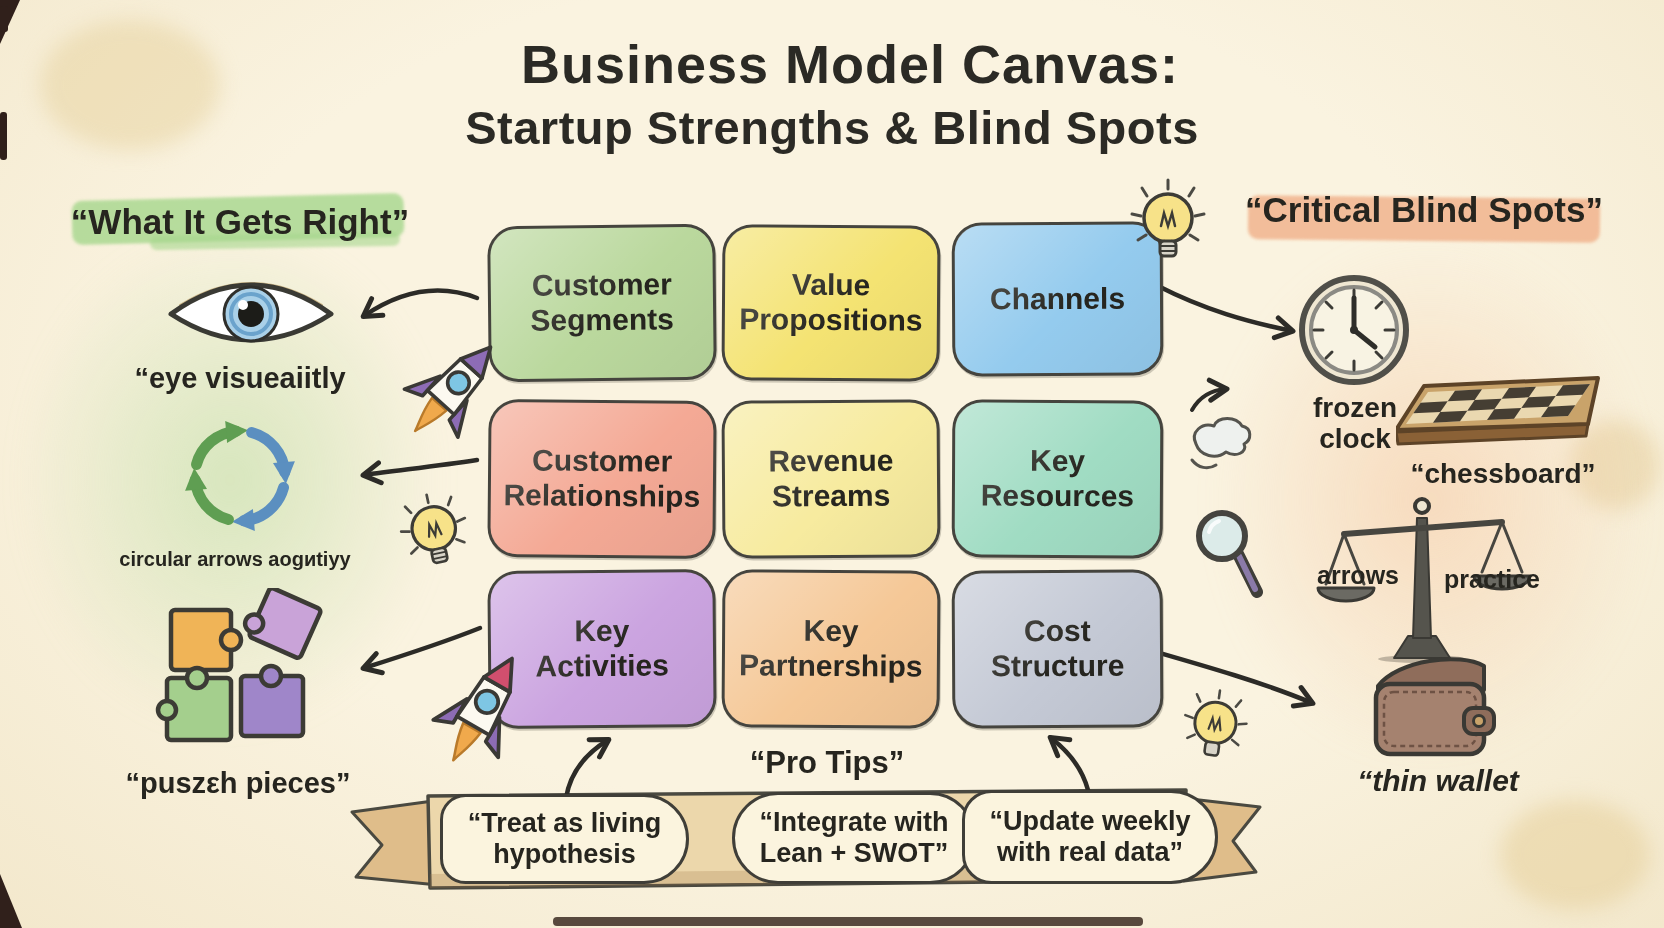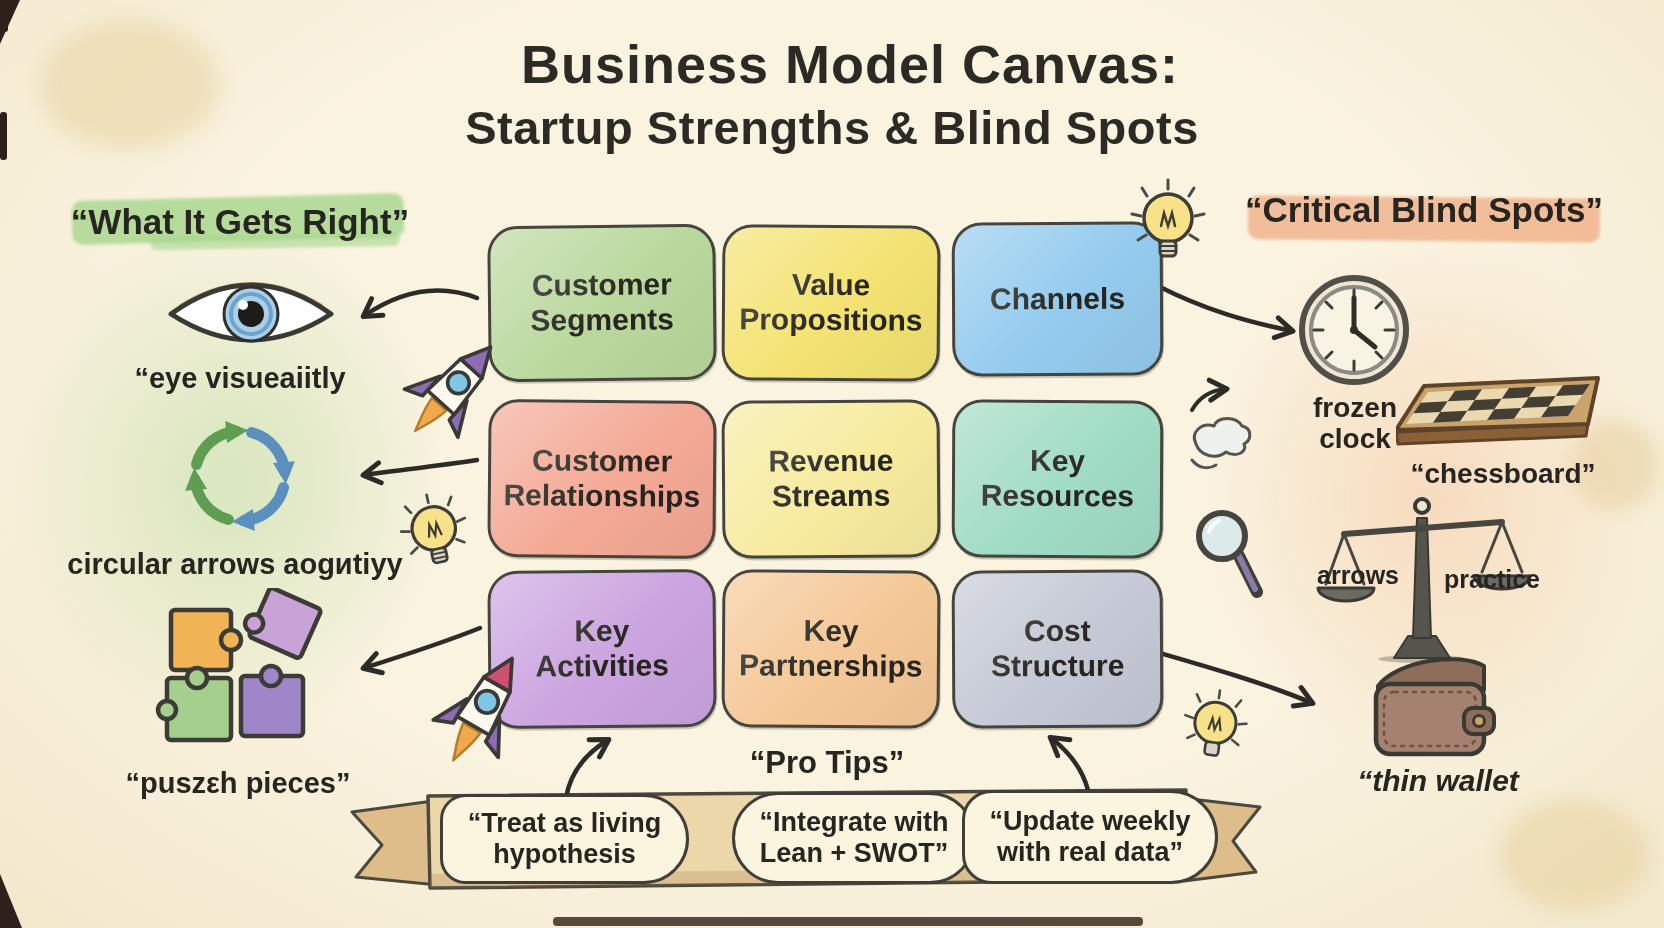--- a/index.html
+++ b/index.html
@@ -100,21 +100,21 @@
         <path d="M2 2 L24 13 L2 24 Z" fill="#5b8fc0"></path>
       </marker>
     </defs>
     <g fill="none" stroke-width="11" stroke-linecap="round">
       <path d="M26.5 58.4 A45 45 0 0 1 66.1 25.2" stroke="#5f9e52" marker-end="url(#gh)"></path>
       <path d="M81.6 26.5 A45 45 0 0 1 114.8 66.1" stroke="#5b8fc0" marker-end="url(#bh)"></path>
       <path d="M113.5 81.6 A45 45 0 0 1 73.9 114.8" stroke="#5b8fc0" marker-end="url(#bh)"></path>
       <path d="M58.4 113.5 A45 45 0 0 1 25.2 73.9" stroke="#5f9e52" marker-end="url(#gh)"></path>
     </g>
   </svg>
-  <div class="abs txt label" style="left:30px;top:548px;width:410px;font-size:29px;">circular arrows aogиtiyy</div>
+  <div class="abs txt label" style="left:30px;top:548px;width:410px;font-size:20px;">circular arrows aogиtiyy</div>
 
   <svg class="abs icon" width="200" height="160" viewBox="0 0 200 160" style="left:145px;top:588px;">
     <g stroke="#3c3b35" stroke-width="4.5" stroke-linejoin="round">
       <g transform="rotate(24 140 35)">
         <rect x="112" y="8" width="56" height="54" rx="4" fill="#c9a3d8"></rect>
         <circle cx="112" cy="48" r="9" fill="#c9a3d8"></circle>
       </g>
       <rect x="26" y="22" width="60" height="60" rx="4" fill="#f0b457"></rect>
       <circle cx="86" cy="52" r="10" fill="#f0b457"></circle>
       <rect x="22" y="90" width="64" height="62" rx="4" fill="#a4cf8d"></rect>

